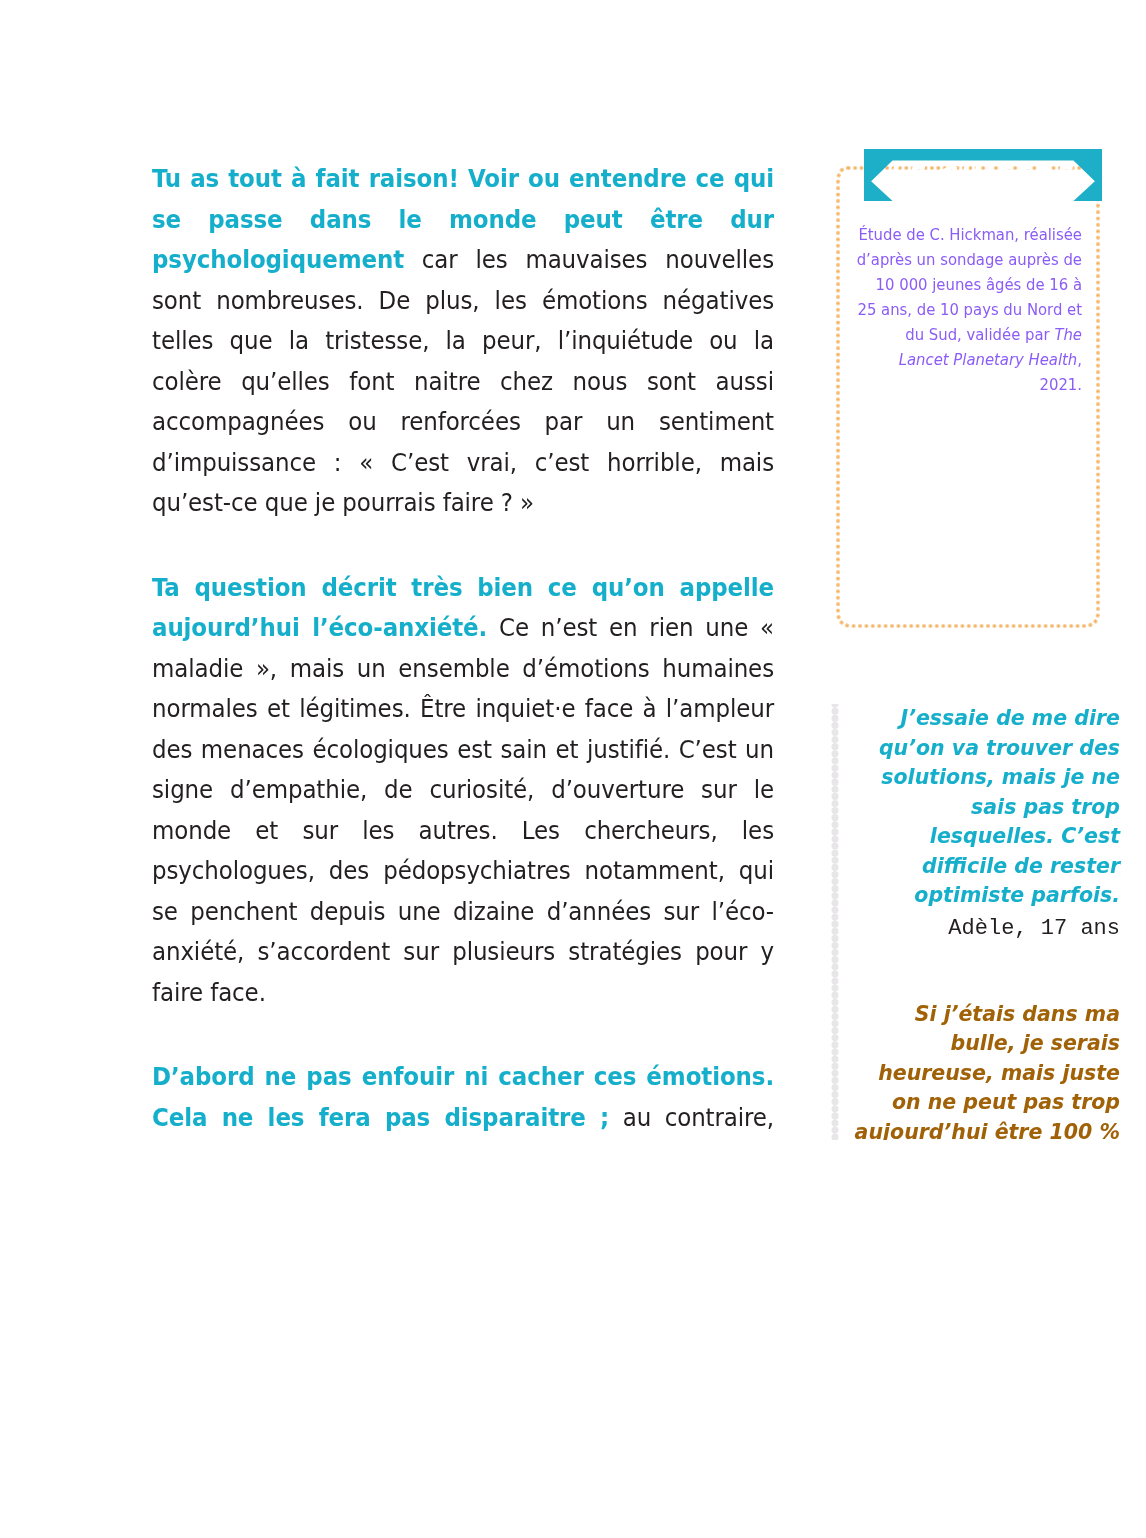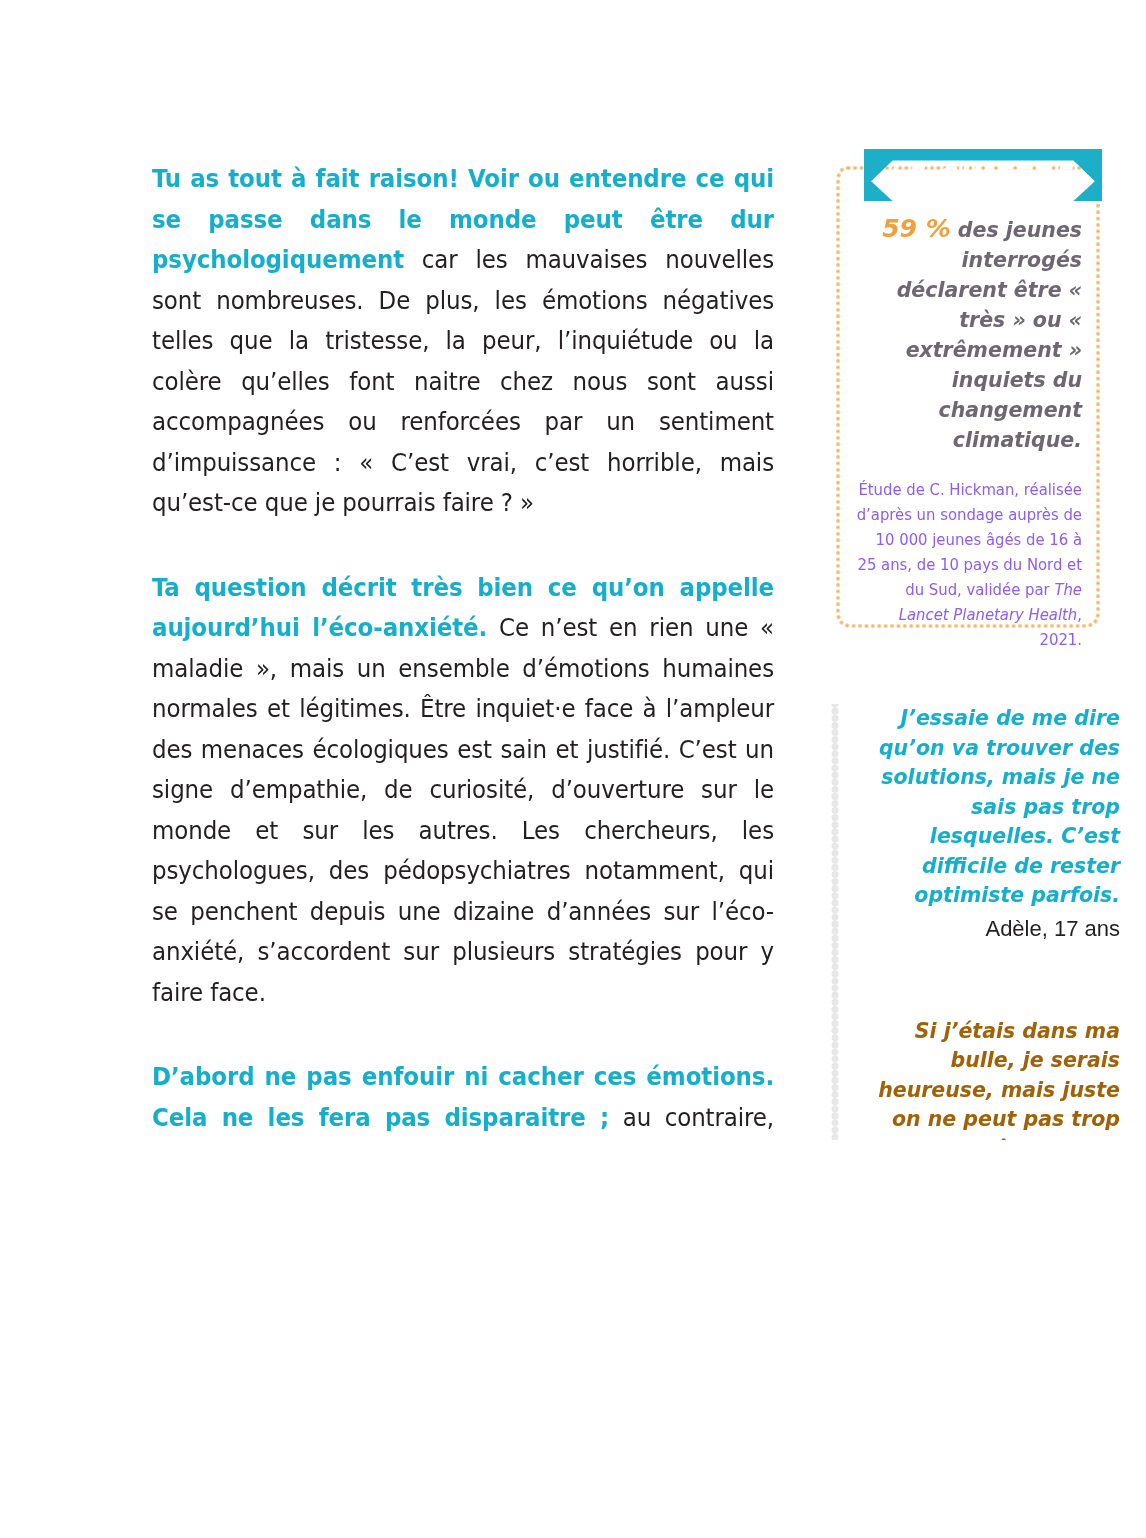--- a/index.html
+++ b/index.html
@@ -130,36 +130,36 @@
     height: 700px;
   }
 
   
   .quotes {
     position: absolute;
     left: 32px;
     top: 560px;
     width: 268px;
   }
-  .quote-block { margin-bottom: 73px; }
+  .quote-block { margin-bottom: 56px; }
   .quote-block:last-child { margin-bottom: 0; }
   .quote-text {
     text-align: right;
     font-family: "DejaVu Sans", sans-serif;
     font-style: italic;
     font-weight: bold;
     font-size: 20.5px;
     line-height: 29.5px;
   }
   .quote-teal { color: #16AFCB; }
   .quote-gray { color: #a16207; }
   .quote-author {
     text-align: right;
     margin-top: 3px;
-    font-family: Liberation Sans, sans-serif;
+    font-family: Liberation Mono, monospace;
     font-size: 22px;
     line-height: 30px;
     color: #231f20;
     font-stretch: condensed;
   }
 
   
   .page-number {
     position: absolute;
     left: 0;
@@ -205,23 +205,20 @@
         </defs>
         <path d="M 16 6 Q 6 6 6 20 L 6 450 Q 6 464 20 464 L 252 464 Q 266 464 266 450 L 266 20 Q 266 6 252 6 Z" fill="none" stroke="#F2A03D" stroke-width="1.4" stroke-dasharray="0.1 6.3" stroke-linecap="round"></path>
         <path d="M 16 6 Q 6 6 6 20 L 6 450 Q 6 464 20 464 L 252 464 Q 266 464 266 450 L 266 20 Q 266 6 252 6 Z" fill="none" stroke="#F2A03D" stroke-width="4.2" stroke-dasharray="0.1 6.3" stroke-linecap="round" opacity="0.55"></path>
       </svg>
 
       <div class="ribbon"></div>
       <div class="ribbon-inner">
         <span class="ribbon-label">LE CHIFFRE</span>
       </div>
 
-      <div class="chiffre-body">
-        <span class="big-num">59 %</span><span> des jeunes interrogés déclarent être « très » ou « extrêmement » inquiets du changement climatique.</span>
-      </div>
 
       <div class="chiffre-source">
         <span>Étude de C. Hickman, réalisée d’après un sondage auprès de 10 000 jeunes âgés de 16 à 25 ans, de 10 pays du Nord et du Sud, validée par </span><i>The Lancet Planetary Health</i><span>, 2021.</span>
       </div>
     </div>
 
     <svg class="divider" viewBox="0 0 14 700" preserveAspectRatio="none" aria-hidden="true">
       <line x1="7" y1="0" x2="7" y2="700" stroke="#D9D6D9" stroke-width="2.6" stroke-dasharray="0.1 7" stroke-linecap="round"></line>
       <line x1="7" y1="0" x2="7" y2="700" stroke="#E8E6E8" stroke-width="7" stroke-dasharray="0.1 7" stroke-linecap="round"></line>
     </svg>

